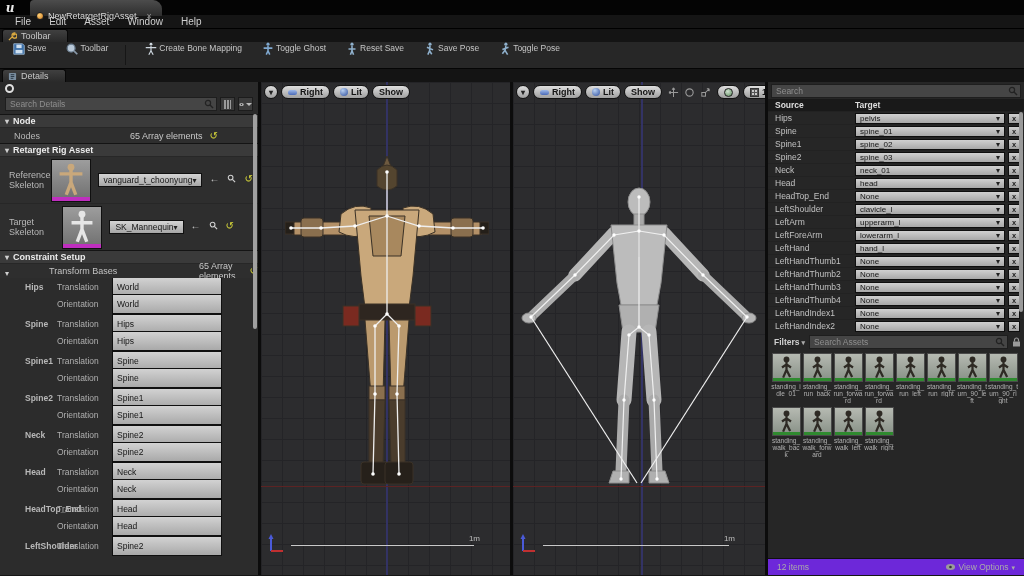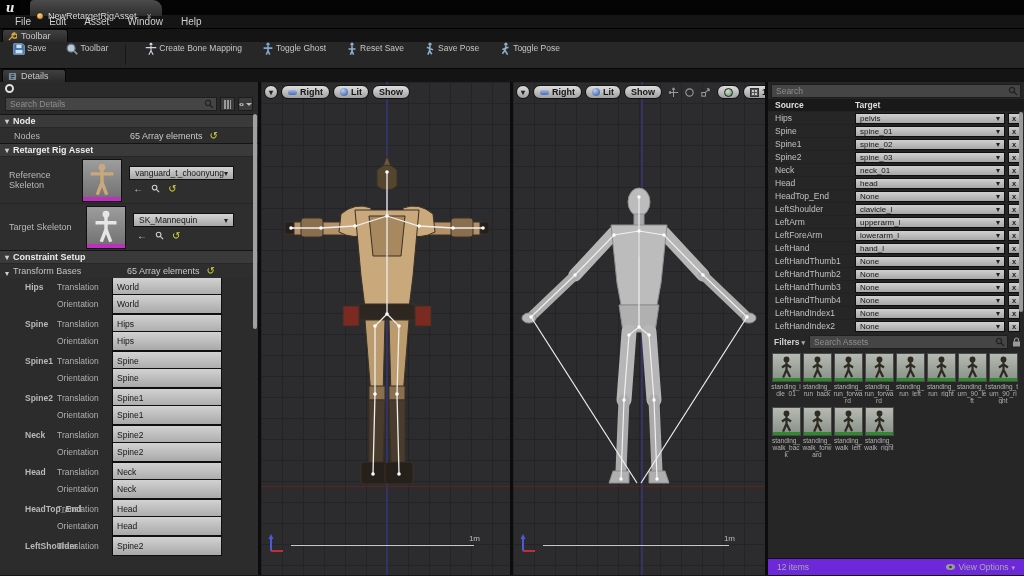--- a/index.html
+++ b/index.html
@@ -72,35 +72,35 @@
   .prop-value { flex:1; display:flex; align-items:center; gap:7px; color:#c8c8c8; font-size:9px; }
   .reset-icon { color:#d9d93a; font-size:10px; line-height:1; }
   .reset-icon::before { content:"↺"; }
 
   .skel-row { display:flex; height:47px; background:#2e2e2e; border-top:1px solid #272727; align-items:center; }
   .skel-label { width:86px; padding-left:9px; font-size:9px; color:#b8b8b8; }
   .skel-thumb { width:40px; height:43px; background:linear-gradient(#9d9d9d,#6f6f6f);
     border:1px solid #101010; position:relative; margin-right:7px; flex:0 0 40px; }
   .skel-thumb svg { width:100%; height:100%; }
   .magenta-strip { position:absolute; bottom:0; left:0; right:0; height:4px; background:#bf2fbf; }
-  .skel-ctrl { flex:1; display:flex; flex-direction:column; gap:3px; padding-right:24px; }
+  .skel-ctrl { flex:1; display:flex; flex-direction:row; gap:3px; padding-right:24px; }
   .dropdown { height:14px; background:linear-gradient(#d4d4d4,#a6a6a6); border:1px solid #101010;
     color:#151515; font-size:8.5px; display:flex; align-items:center; padding:0 5px; }
   .dd-caret { margin-left:auto; }
   .dd-caret::before { content:"▾"; font-size:8px; color:#222; }
   .skel-icons { display:flex; gap:8px; align-items:center; padding-left:4px; height:11px; }
   .back-arrow { color:#cfcfcf; font-size:10px; line-height:1; }
   .back-arrow::before { content:"←"; }
   .skel-icons svg { width:9px; height:9px; }
 
   .constraint-btns { display:flex; gap:5px; padding:2px 5px; height:19px; background:#2a2a2a; }
   .c-btn { flex:1; background:linear-gradient(#dadada,#a4a4a4); border:1px solid #101010;
     color:#141414; font-size:8.5px; display:flex; align-items:center; justify-content:center; white-space:nowrap; }
 
-  .bases-row { display:flex; align-items:center; height:15px; background:#2e2e2e; border-top:1px solid #272727; }
+  .bases-row { display:flex; align-items:center; height:15px; background:#2e2e2e; border-top:1px solid #272727;gap:36px; }
   .bases-caret { padding-left:5px; }
   .bases-label { width:118px; padding-left:4px; color:#c2c2c2; font-size:9px; }
 
   .bone-list { flex:1; overflow:hidden; background:#2c2c2c; }
   .bone-group { margin-bottom:3px; }
   .bone-row { display:flex; align-items:center; height:17px; }
   .bone-name { width:57px; padding-left:25px; color:#b8b8b8; font-size:8.5px; font-weight:bold; white-space:nowrap; }
   .bone-sub { width:55px; color:#b0b0b0; font-size:8.5px; }
   .lp-field { width:110px; height:20px; background:linear-gradient(#d2d2d2,#a9a9a9);
     border:1px solid #101010; color:#151515; font-size:8.5px; display:flex; align-items:center; padding:0 4px; }

